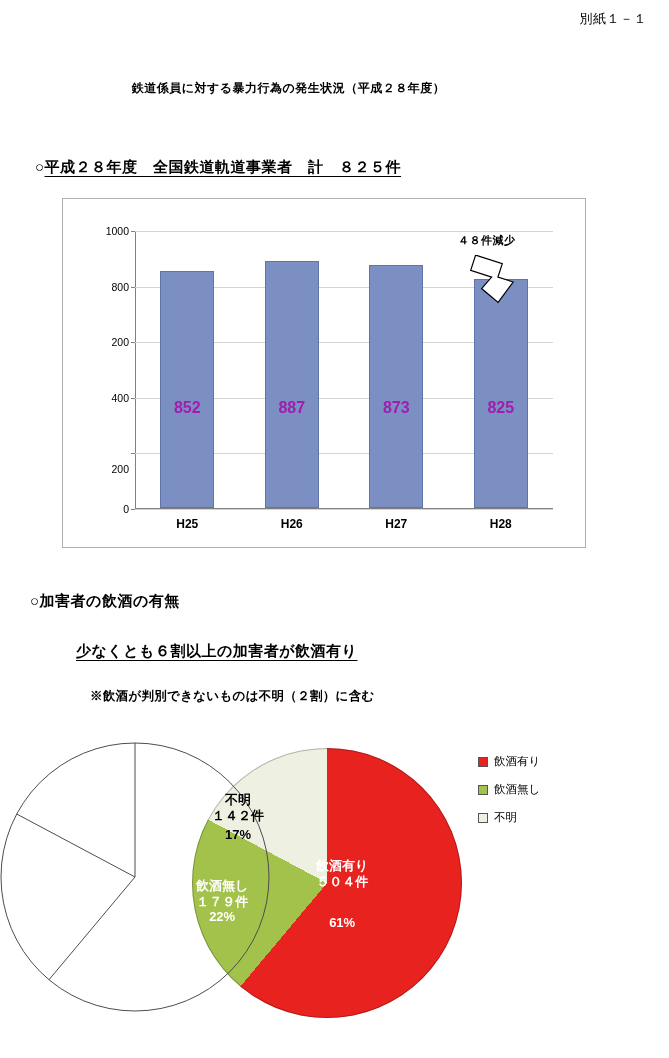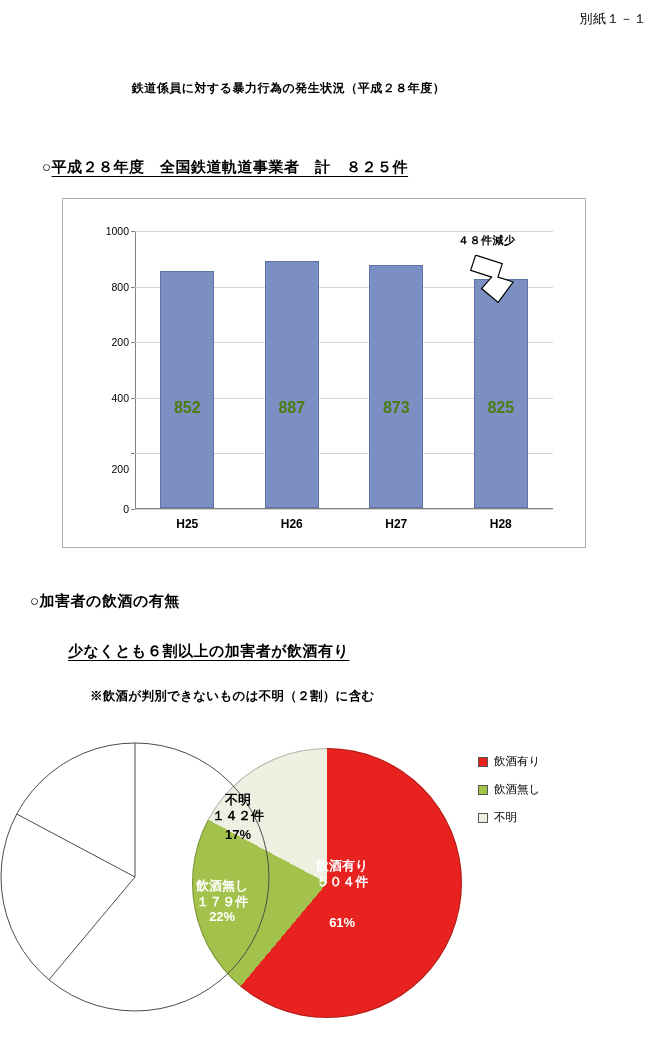--- a/index.html
+++ b/index.html
@@ -38,26 +38,26 @@
     font-weight: bold;
     letter-spacing: 0.5px;
   }
   .section-head .circ {
     font-weight: bold;
   }
   .section-head .ul {
     text-decoration: underline;
     text-underline-offset: 4px;
   }
-  #bar-section-head { top: 158px; left: 42px; }
+  #bar-section-head { top: 158px; left: 35px; }
   #pie-section-head { top: 592px; left: 30px; }
   .sub-head {
     position: absolute;
     top: 642px;
-    left: 68px;
+    left: 76px;
     font-size: 15px;
     font-weight: bold;
     text-decoration: underline;
     text-underline-offset: 4px;
     letter-spacing: 0.5px;
   }
   .note {
     position: absolute;
     top: 688px;
     left: 90px;
@@ -126,21 +126,21 @@
     background: #7b8fc2;
     border: 1px solid #5f74ab;
     box-sizing: border-box;
   }
   .bar-value {
     position: absolute;
     width: 70px;
     text-align: center;
     font-size: 16px;
     font-weight: bold;
-    color: #4d7c0f;
+    color: #a21caf;
   }
   .xtick-label {
     position: absolute;
     top: calc(100% + 8px);
     width: 70px;
     text-align: center;
     font-size: 12px;
     font-weight: bold;
   }
   .annotation {

